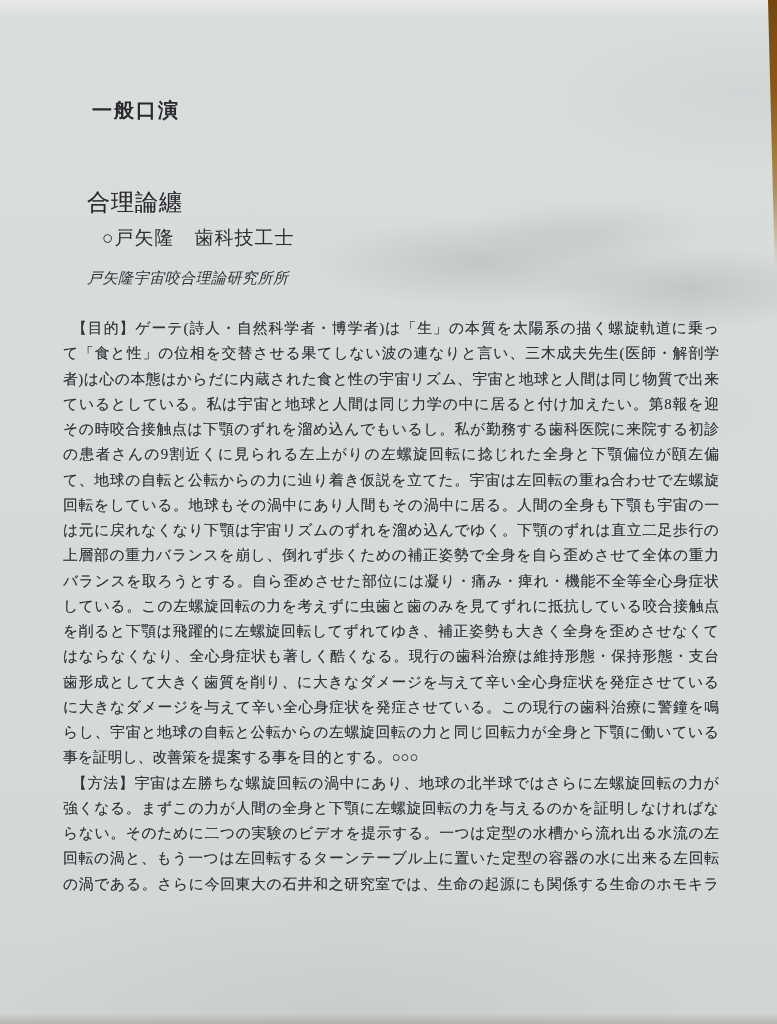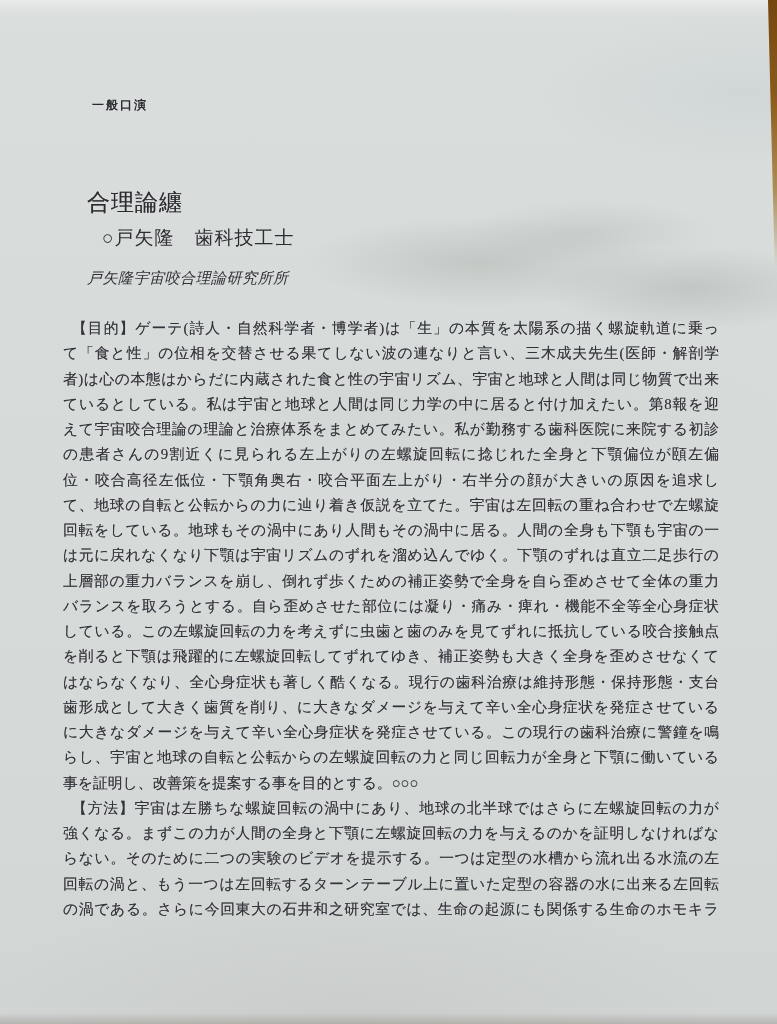--- a/index.html
+++ b/index.html
@@ -33,21 +33,21 @@
     background:linear-gradient(180deg,#74470f 0%, var(--desk-edge) 35%, #ad8c55 70%, rgba(173,140,85,0) 100%);
     clip-path:polygon(10% 0, 100% 0, 100% 100%, 78% 100%);
   }
   .bottom-shade{
     position:absolute;left:0;right:0;bottom:0;height:11px;pointer-events:none;
     background:linear-gradient(180deg, rgba(138,131,120,0) 0%, rgba(138,131,120,0.38) 100%);
   }
   .abs{position:absolute;}
   .session{
     left:92px;top:97px;
-    font-size:12px;font-weight:bold;letter-spacing:2px;color:#29292e;
+    font-size:20px;font-weight:bold;letter-spacing:2px;color:#29292e;
   }
   .title{
     left:87px;top:128px;width:645px;
     font-size:23px;line-height:50px;letter-spacing:1px;font-weight:500;color:#2a2a2f;
     text-shadow:0 0 0.5px rgba(42,42,47,0.55);
   }
   .author{
     left:102px;top:225px;
     font-size:19px;letter-spacing:1px;color:#2c2c31;
   }
@@ -80,23 +80,22 @@
 
   <div class="abs author">○戸矢隆　歯科技工士</div>
 
   <div class="abs affiliation">戸矢隆宇宙咬合理論研究所所</div>
 
   <div class="abs body">
       <div class="line para-start">【目的】ゲーテ(詩人・自然科学者・博学者)は「生」の本質を太陽系の描く螺旋軌道に乗っ</div>
       <div class="line">て「食と性」の位相を交替させる果てしない波の連なりと言い、三木成夫先生(医師・解剖学</div>
       <div class="line">者)は心の本態はからだに内蔵された食と性の宇宙リズム、宇宙と地球と人間は同じ物質で出来</div>
       <div class="line">ているとしている。私は宇宙と地球と人間は同じ力学の中に居ると付け加えたい。第8報を迎</div>
-      <div class="line">えて宇宙咬合理論の理論と治療体系をまとめてみたい。私が勤務する歯科医院に来院する初診</div>
+      <div class="line">その時咬合接触点は下顎のずれを溜め込んでもいるし。私が勤務する歯科医院に来院する初診</div>
       <div class="line">の患者さんの9割近くに見られる左上がりの左螺旋回転に捻じれた全身と下顎偏位が頤左偏</div>
-      <div class="line">位・咬合高径左低位・下顎角奥右・咬合平面左上がり・右半分の顔が大きいの原因を追求し</div>
       <div class="line">て、地球の自転と公転からの力に辿り着き仮説を立てた。宇宙は左回転の重ね合わせで左螺旋</div>
       <div class="line">回転をしている。地球もその渦中にあり人間もその渦中に居る。人間の全身も下顎も宇宙の一</div>
       <div class="line">は元に戻れなくなり下顎は宇宙リズムのずれを溜め込んでゆく。下顎のずれは直立二足歩行の</div>
       <div class="line">上層部の重力バランスを崩し、倒れず歩くための補正姿勢で全身を自ら歪めさせて全体の重力</div>
       <div class="line">バランスを取ろうとする。自ら歪めさせた部位には凝り・痛み・痺れ・機能不全等全心身症状</div>
       <div class="line">している。この左螺旋回転の力を考えずに虫歯と歯のみを見てずれに抵抗している咬合接触点</div>
       <div class="line">を削ると下顎は飛躍的に左螺旋回転してずれてゆき、補正姿勢も大きく全身を歪めさせなくて</div>
       <div class="line">はならなくなり、全心身症状も著しく酷くなる。現行の歯科治療は維持形態・保持形態・支台</div>
       <div class="line">歯形成として大きく歯質を削り、に大きなダメージを与えて辛い全心身症状を発症させている</div>
       <div class="line">に大きなダメージを与えて辛い全心身症状を発症させている。この現行の歯科治療に警鐘を鳴</div>

